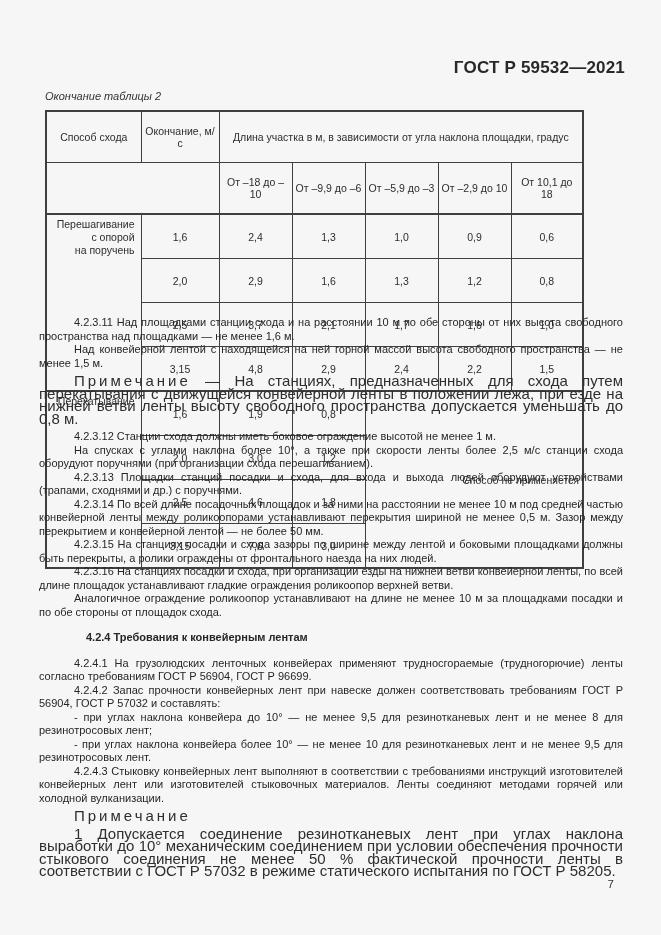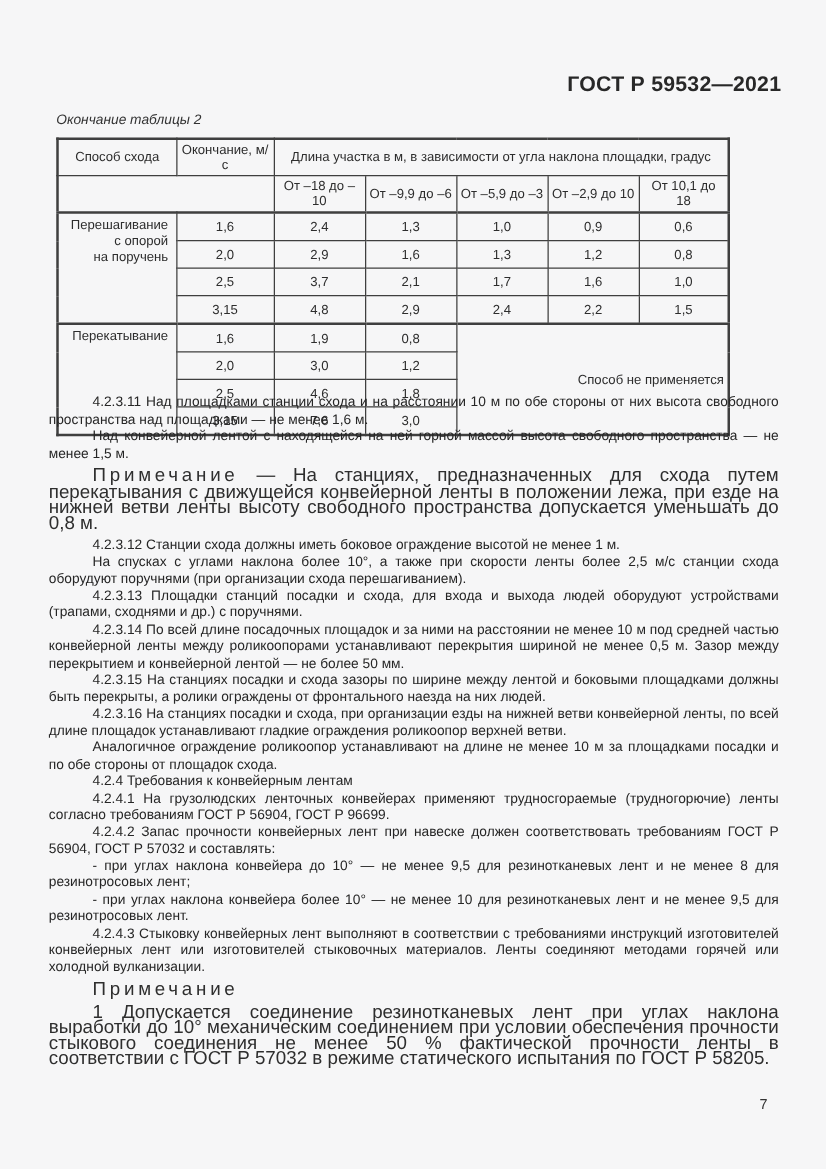--- a/index.html
+++ b/index.html
@@ -24,39 +24,39 @@
   table.tbl{
     position:absolute;top:110px;left:45px;
     width:537px;border-collapse:collapse;
     font-size:10.5px;color:#2d2d2d;
     border:2px solid #3f3f3f;
     table-layout:fixed;
   }
   .tbl th,.tbl td{
     border:1px solid #3f3f3f;
     font-weight:normal;text-align:center;vertical-align:middle;
-    padding:2px 3px;line-height:12px;
+    padding:13px 3px;line-height:12px;
   }
   .tbl thead tr.h1 th{height:20px;}
   .tbl thead tr.h2 th{height:20px;border-bottom:2px solid #3f3f3f;}
   .tbl tbody td{height:17px;}
   .tbl td.method{
     text-align:right;vertical-align:top;
     white-space:pre-line;padding:3px 6px;line-height:13px;
   }
   .tbl tr.group-start td{border-top:2px solid #3f3f3f;}
   .tbl td.merged{vertical-align:middle;text-align:right;margin-top:40px;}
 
   .bodytext{
     position:absolute;top:316px;left:39px;width:584px;
     font-size:11px;line-height:13.5px;text-align:justify;
     color:#262626;
   }
   .para{margin:0;text-indent:35px;}
-  .heading{margin:0;text-indent:35px;font-weight:normal;}
+  .heading{margin:12px;text-indent:35px;font-weight:bold;}
   .note{
     margin:5px 0;text-indent:35px;
     font-size:15px;line-height:12.5px;color:#2e2e2e;
   }
   .note.nlabel{margin-bottom:2px;}
   .note-label{letter-spacing:3px;}
 
   .page-number{
     position:absolute;top:878px;right:47px;
     font-size:11.5px;color:#333;

